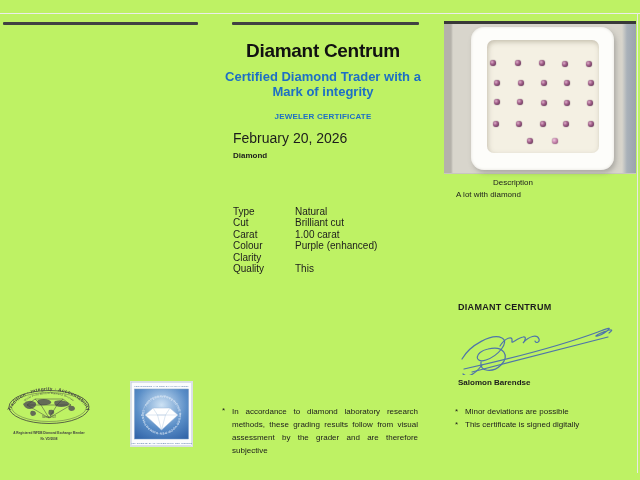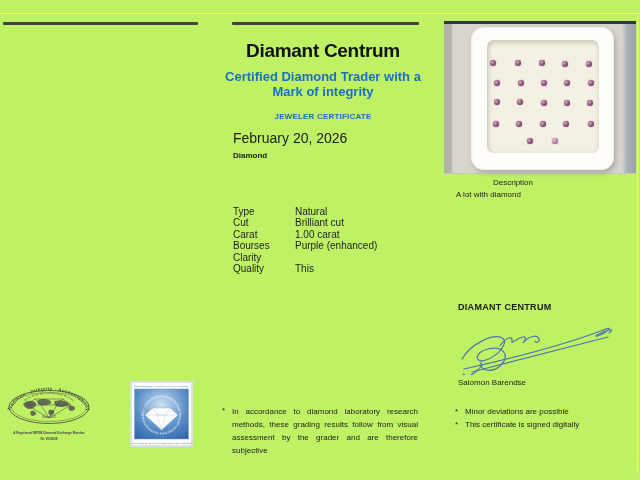--- a/index.html
+++ b/index.html
@@ -39,21 +39,21 @@
         box-shadow:inset 1px 2px 5px rgba(140,130,110,.45);}
   .gem{position:absolute;width:6px;height:6px;border-radius:50%;
        background:radial-gradient(circle at 35% 35%, #dcadc8 0%, #a4628c 38%, #6d3a5e 78%, #55304b 100%);
        box-shadow:0 0 1px #4c2a44;}
   .gem.light{background:radial-gradient(circle at 35% 35%, #efc6dd 0%, #c585ac 45%, #93517a 85%);}
   .desc-label{left:452px;top:178px;font-size:8px;font-weight:normal;padding-left:41px;}
   .desc-value{left:456px;top:190px;font-size:8px;}
   
   .sig-company{left:458px;top:302px;font-size:9px;font-weight:bold;letter-spacing:0.3px;}
   .sig-svg{left:448px;top:315px;}
-  .sig-name{left:458px;top:378px;font-size:8px;font-weight:normal;}
+  .sig-name{left:458px;top:378px;font-size:8px;font-weight:bold;}
   
   .fn-left{left:232px;top:405px;width:186px;font-size:8px;line-height:13px;text-align:justify;}
   .fn-left .marker{position:absolute;left:-10px;top:-1px;font-size:8px;}
   .fn-right{left:455px;top:405px;font-size:8px;line-height:13px;}
   .fn-right .row{display:flex;}
   .fn-right .marker{width:10px;flex:none;}
   
   .wfdb{left:5px;top:376px;}
   .bourse{left:130px;top:381px;width:63px;height:66px;background:#fbfcfd;
           border:1px solid #dcdfe4;box-sizing:border-box;}
@@ -83,21 +83,21 @@
       </div>
       <div class="spec-row">
         <span class="spec-label">Cut</span>
         <span class="spec-value">Brilliant cut</span>
       </div>
       <div class="spec-row">
         <span class="spec-label">Carat</span>
         <span class="spec-value">1.00 carat</span>
       </div>
       <div class="spec-row">
-        <span class="spec-label">Bourses</span>
+        <span class="spec-label">Colour</span>
         <span class="spec-value">Purple (enhanced)</span>
       </div>
       <div class="spec-row">
         <span class="spec-label">Clarity</span>
       </div>
       <div class="spec-row">
         <span class="spec-label">Quality</span>
         <span class="spec-value">This</span>
       </div>
     </div>

